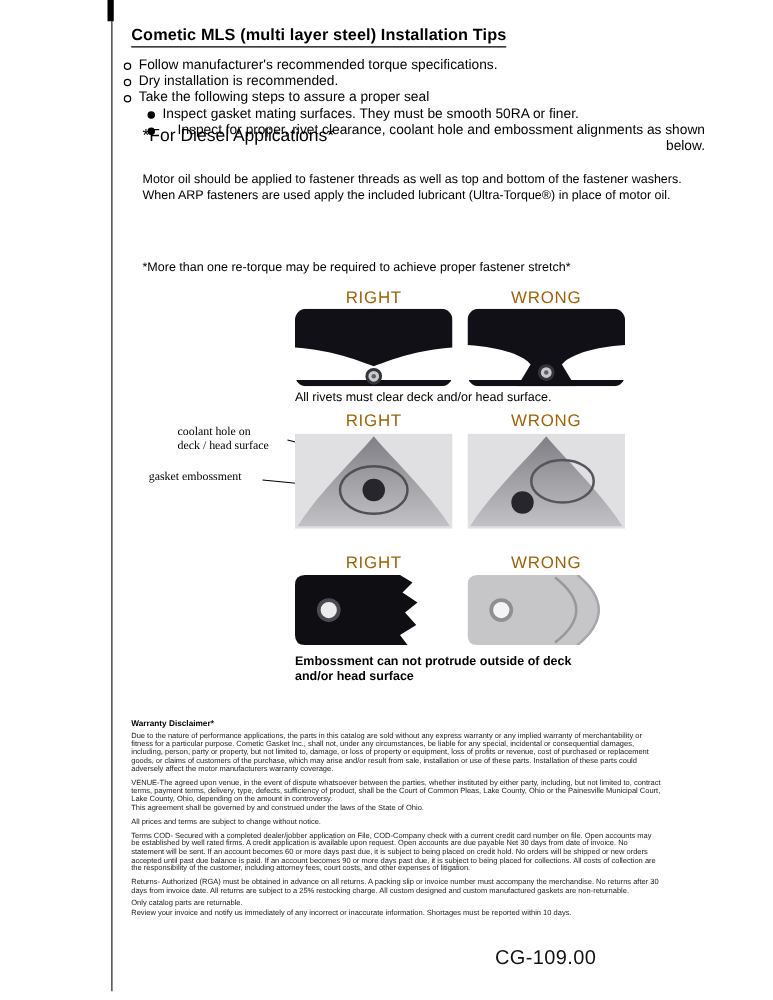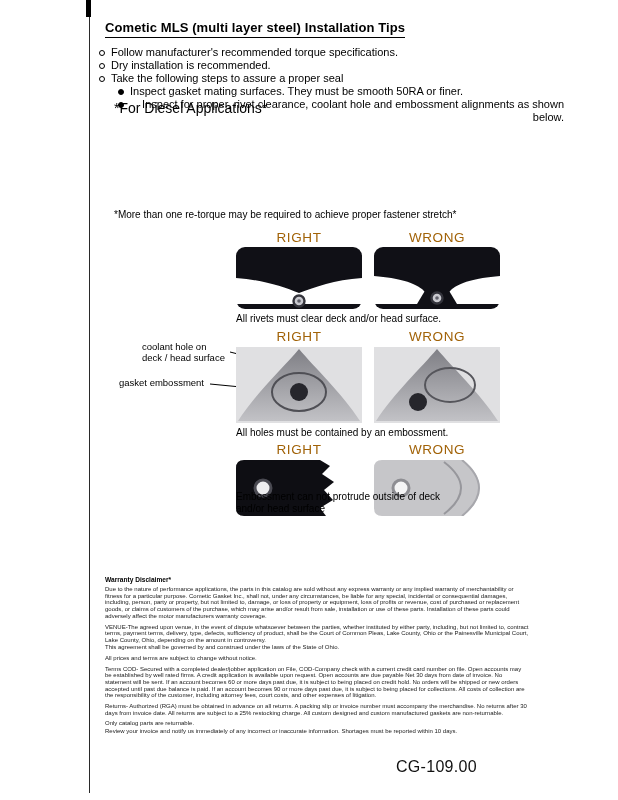--- a/index.html
+++ b/index.html
@@ -35,23 +35,23 @@
   .col-right{left:374px;}
   .r1-lab{top:230px;} .r2-lab{top:329px;} .r3-lab{top:442px;}
 
   .figbox{position:absolute;width:126px;}
   .r1-box{top:247px;height:62px;}
   .r2-box{top:347px;height:76px;}
   .r3-box{top:460px;height:56px;}
   .figbox svg{display:block;}
 
   .caption{position:absolute;left:236px;font-size:10px;line-height:12px;color:#000;}
-  .c1{top:313px;} .c2{top:427px;} .c3{top:491px;width:280px;white-space:pre-line;}
-
-  .anno{position:absolute;font-size:9.5px;line-height:11px;color:#000;white-space:pre-line;}
+  .c1{top:313px;} .c2{top:427px;} .c3{top:524px;width:280px;white-space:pre-line;font-weight:bold;}
+
+  .anno{position:absolute;font-size:9.5px;line-height:11px;color:#000;white-space:pre-line;font-family:Liberation Serif, serif;}
   .anno-coolant{left:142px;top:341px;}
   .anno-emboss{left:119px;top:377px;}
   .leader-lines{position:absolute;left:198px;top:344px;}
 
   .disclaimer{position:absolute;left:105px;top:576px;width:424px;color:#1a1a1a;}
   .disclaimer h3{margin:0 0 3px 0;font-size:6.6px;font-weight:bold;color:#000;}
   .disclaimer p{margin:0 0 4px 0;font-size:6px;line-height:6.7px;}
   .disclaimer p.tight{margin-bottom:0.5px;}
 
   .footer{position:absolute;left:396px;top:758px;font-size:16px;letter-spacing:.3px;color:#111;}
@@ -83,20 +83,21 @@
       <span class="m filled"></span>
       <span>Inspect gasket mating surfaces.  They must be smooth 50RA or finer.</span>
     </div>
     <div class="tip sub">
       <span class="m filled"></span>
       <span>Inspect for proper, rivet clearance, coolant hole and embossment alignments as shown below.</span>
     </div>
   </div>
 
   <h2 class="diesel-heading">*For Diesel Applications*</h2>
+  <p class="para p1">Motor oil should be applied to fastener threads as well as top and bottom of the fastener washers. When ARP fasteners are used apply the included lubricant (Ultra-Torque®) in place of motor oil.</p>
   <p class="note">*More than one re-torque may be required to achieve proper fastener stretch*</p>
 
   <div class="fig-label col-left r1-lab">RIGHT</div>
   <div class="fig-label col-right r1-lab">WRONG</div>
 
   <div class="figbox col-left r1-box">
     <svg viewBox="0 0 126 62" width="126" height="62">
       <defs>
           <clipPath id="clipR1A">
             <rect width="126" height="62" rx="9"></rect>
@@ -162,21 +163,20 @@
           <stop offset="0" stop-color="#7f7f85"></stop>
             <stop offset="1" stop-color="#c2c2c6"></stop>
         </linearGradient>
       </defs>
       <rect width="126" height="76" fill="#e0e0e2"></rect>
       <path d="M63,2 C78,20 106,46 124,74 H2 C20,46 48,20 63,2 Z" fill="url(#gradR2B)"></path>
       <ellipse cx="76" cy="38" rx="25" ry="17" fill="none" stroke="#55555b" stroke-width="2"></ellipse>
       <circle cx="44" cy="55" r="9" fill="#26262c"></circle>
     </svg>
   </div>
-  <div class="caption c2">All holes must be contained by an embossment.</div>
 
   <div class="fig-label col-left r3-lab">RIGHT</div>
   <div class="fig-label col-right r3-lab">WRONG</div>
 
   <div class="figbox col-left r3-box">
     <svg viewBox="0 0 126 56" width="126" height="56">
       <path d="M0,8 Q0,0 8,0 H84 L94,6 L86,14 L98,22 L88,30 L97,40 L84,48 L90,56 H8 Q0,56 0,48 Z" fill="#0e0e13"></path>
       <circle cx="27" cy="28" r="8" fill="#ececee" stroke="#4a4a52" stroke-width="3"></circle>
     </svg>
   </div>

